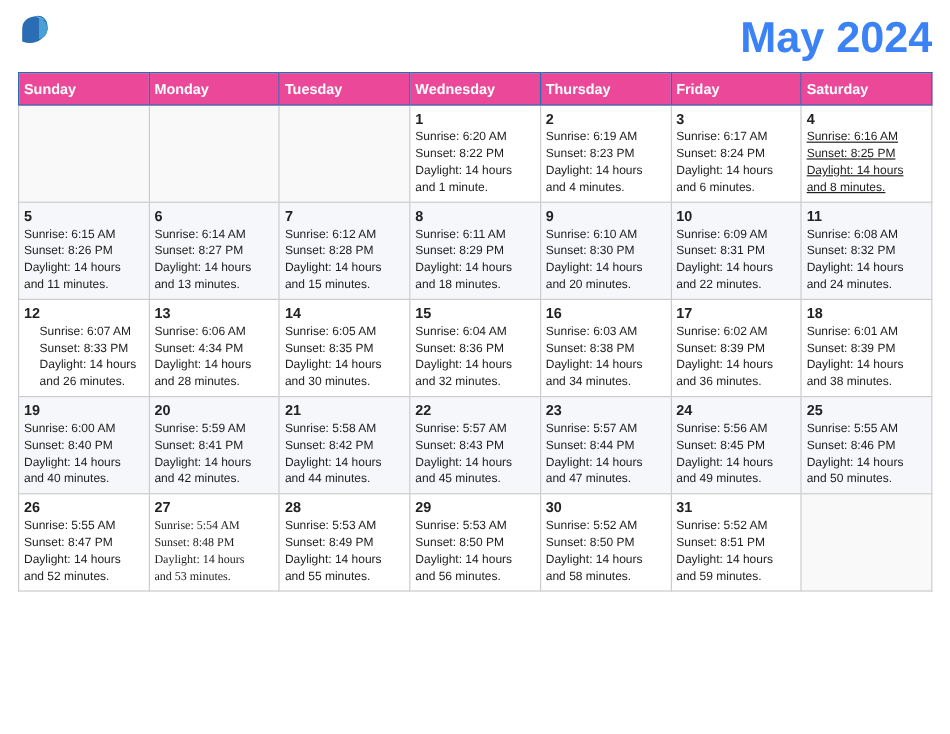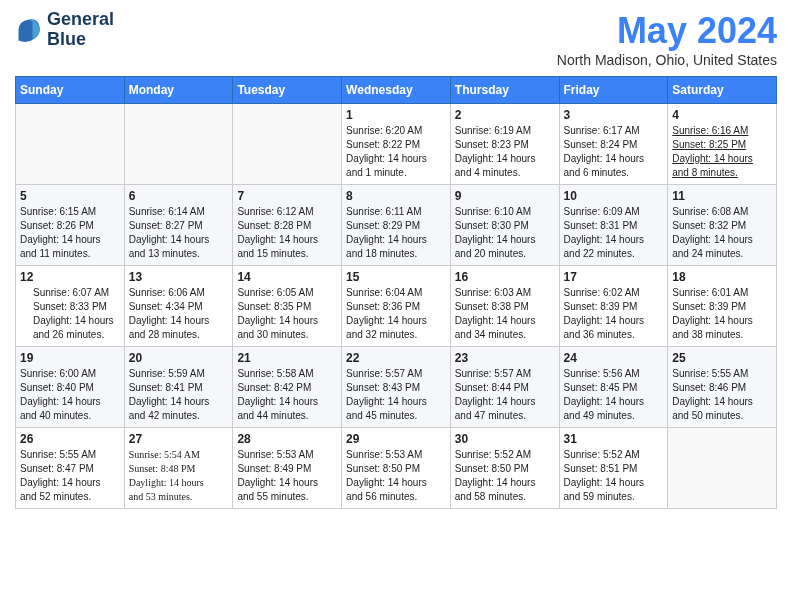--- a/index.html
+++ b/index.html
@@ -45,21 +45,21 @@
     .location-title {
       font-size: 14px;
       color: #333;
     }
     table {
       width: 100%;
       border-collapse: collapse;
       table-layout: fixed;
     }
     thead th {
-      background-color: #3b82f6;
+      background-color: #ec4899;
       color: #fff;
       font-size: 12px;
       font-weight: bold;
       padding: 6px 4px;
       text-align: left;
       border: 1px solid #2a6db5;
     }
     tbody td {
       border: 1px solid #ccc;
       vertical-align: top;
@@ -89,28 +89,23 @@
 </head>
 <body>
 
 <div class="header">
   <div class="logo">
     <svg class="logo-icon" viewBox="0 0 32 32">
       <path d="M4 16 Q4 6 16 4 Q26 2 28 12 Q30 20 22 26 Q14 32 4 28 Z" fill="#2a6db5"></path>
       <path d="M20 6 Q28 8 28 16 Q28 24 20 26 Z" fill="#4a9fd5"></path>
       <path d="M16 4 Q22 4 26 8 L20 6 Z" fill="#6ab5e5"></path>
     </svg>
-    <div class="logo-text">
-      <span>General</span>
-      <span>Blue</span>
-    </div>
   </div>
   <div class="title-block">
     <div class="month-title">May 2024</div>
-    <div class="location-title">North Madison, Ohio, United States</div>
   </div>
 </div>
 
 <table>
   <thead>
     <tr id="header-row">
         <th>Sunday</th>
         <th>Monday</th>
         <th>Tuesday</th>
         <th>Wednesday</th>

